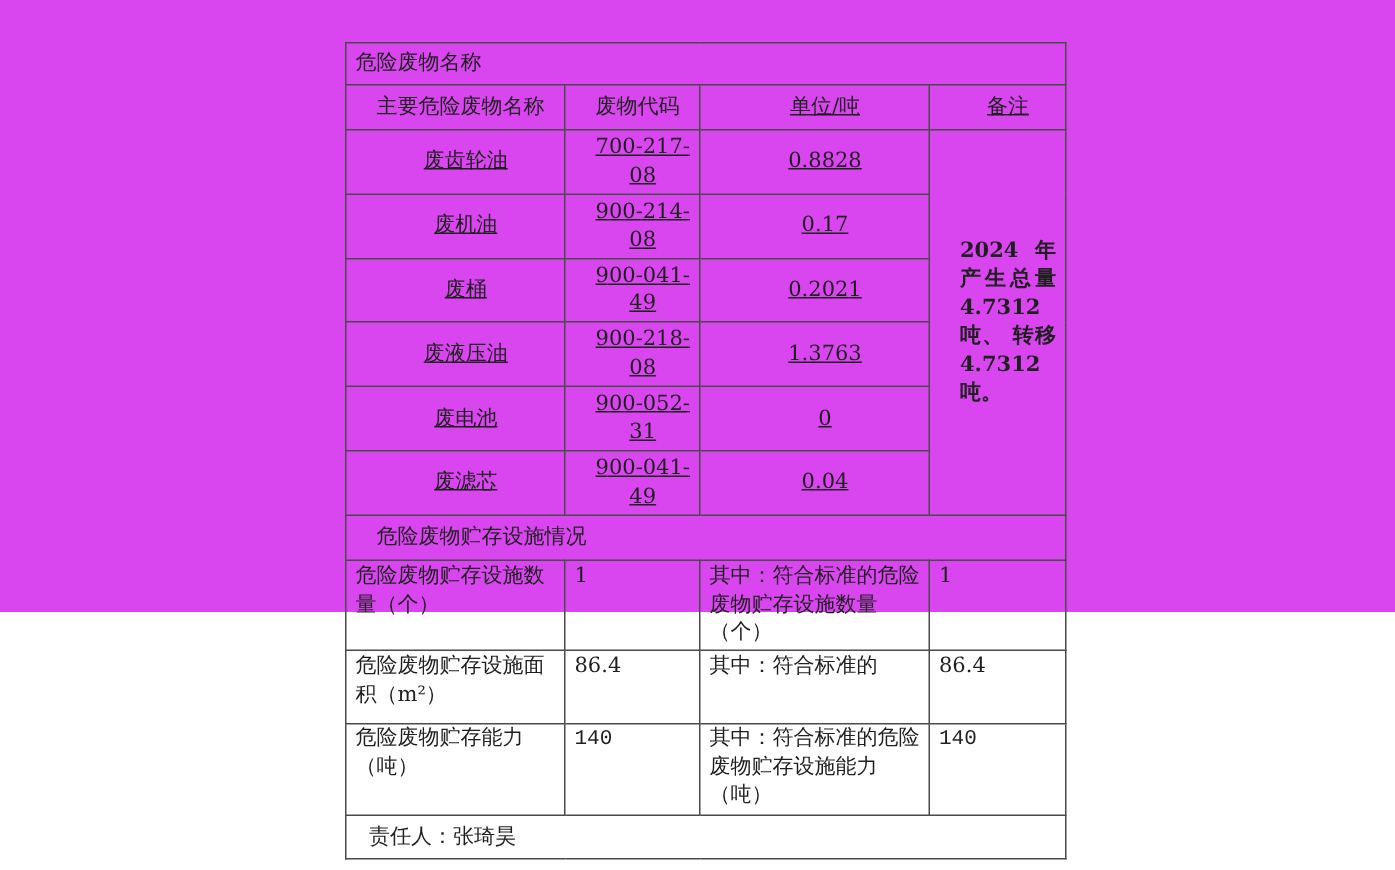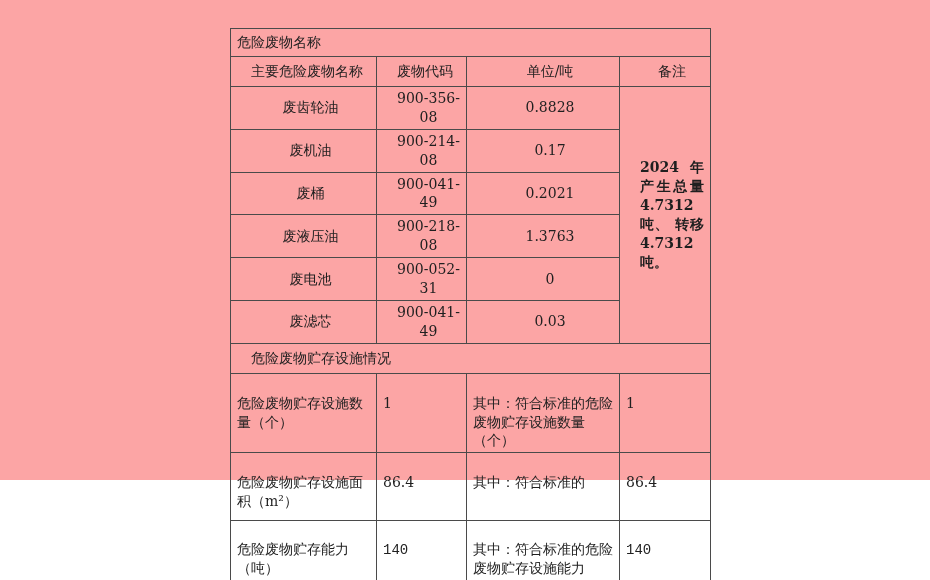--- a/index.html
+++ b/index.html
@@ -11,44 +11,44 @@
     width: 930px;
     height: 580px;
     font-family: "DejaVu Serif", "Liberation Serif", serif;
     color: #1f1f1f;
     font-size: 14px;
     overflow: hidden;
   }
   .page {
     position: relative;
     width: 930px;
-    height: 480px;
-    background: #fca5a5;
+    height: 408px;
+    background: #d946ef;
   }
   table.doc-table {
     position: absolute;
     left: 230px;
     top: 28px;
     width: 480px;
     border-collapse: collapse;
     table-layout: fixed;
   }
   table.doc-table td {
     border: 1px solid #4a4a4a;
     padding: 2px 6px;
     line-height: 1.35;
     vertical-align: middle;
     word-break: break-all;
     overflow: hidden;
   }
   td.left   { text-align: left; }
-  td.center { text-align: center; }
+  td.center { text-align: center; text-decoration: underline; }
   tr.top td {
     vertical-align: top;
-    padding-top: 20px;
+    padding-top: 1px;
   }
   td.remark-cell {
     vertical-align: top;
     text-align: justify;
     padding: 4px 6px;
     line-height: 1.45;
     font-weight: bold;
   }
   tr.h23 td { height: 23px; }
   tr.h25 td { height: 25px; padding-left: 20px; }
@@ -75,21 +75,21 @@
 
     <tr class="h25">
       <td class="left">主要危险废物名称</td>
       <td class="left">废物代码</td>
       <td class="center">单位/吨</td>
       <td class="center">备注</td>
     </tr>
 
     <tr class="h25">
       <td class="center">废齿轮油</td>
-      <td class="center">900-356-08</td>
+      <td class="center">700-217-08</td>
       <td class="center">0.8828</td>
       <td rowspan="6" class="remark-cell">2024年产生总量4.7312吨、 转移4.7312吨。</td>
     </tr>
     <tr class="h25">
       <td class="center">废机油</td>
       <td class="center">900-214-08</td>
       <td class="center">0.17</td>
     </tr>
     <tr class="h25">
       <td class="center">废桶</td>
@@ -102,21 +102,21 @@
       <td class="center">1.3763</td>
     </tr>
     <tr class="h25">
       <td class="center">废电池</td>
       <td class="center">900-052-31</td>
       <td class="center">0</td>
     </tr>
     <tr class="h25">
       <td class="center">废滤芯</td>
       <td class="center">900-041-49</td>
-      <td class="center">0.03</td>
+      <td class="center">0.04</td>
     </tr>
 
     <tr class="h25">
       <td colspan="4" class="left">危险废物贮存设施情况</td>
     </tr>
 
     <tr class="h45 top">
       <td class="left">危险废物贮存设施数量（个）</td>
       <td class="left">1</td>
       <td class="left">其中：符合标准的危险废物贮存设施数量（个）</td>

